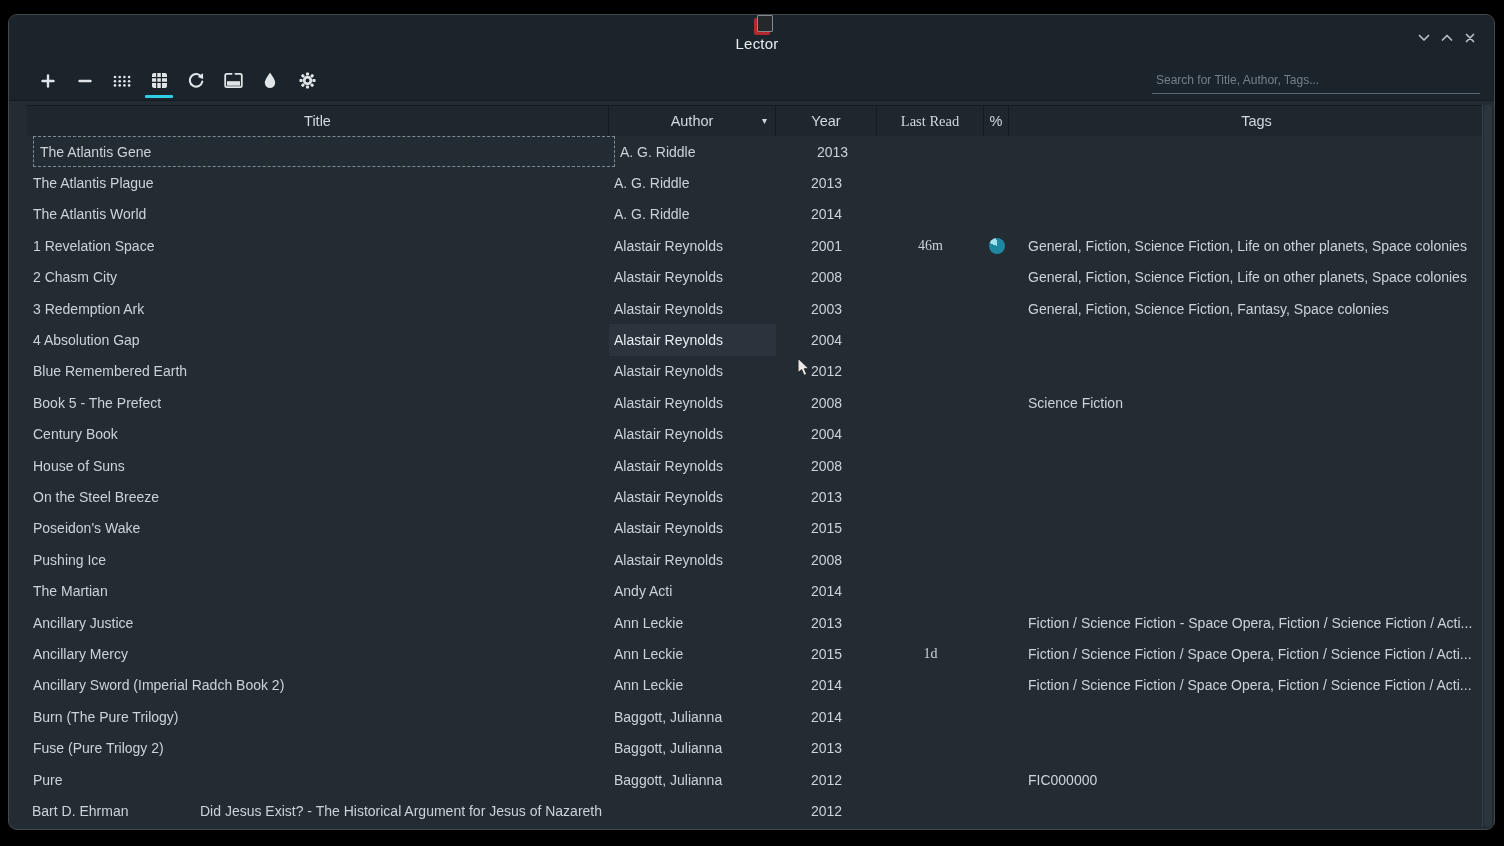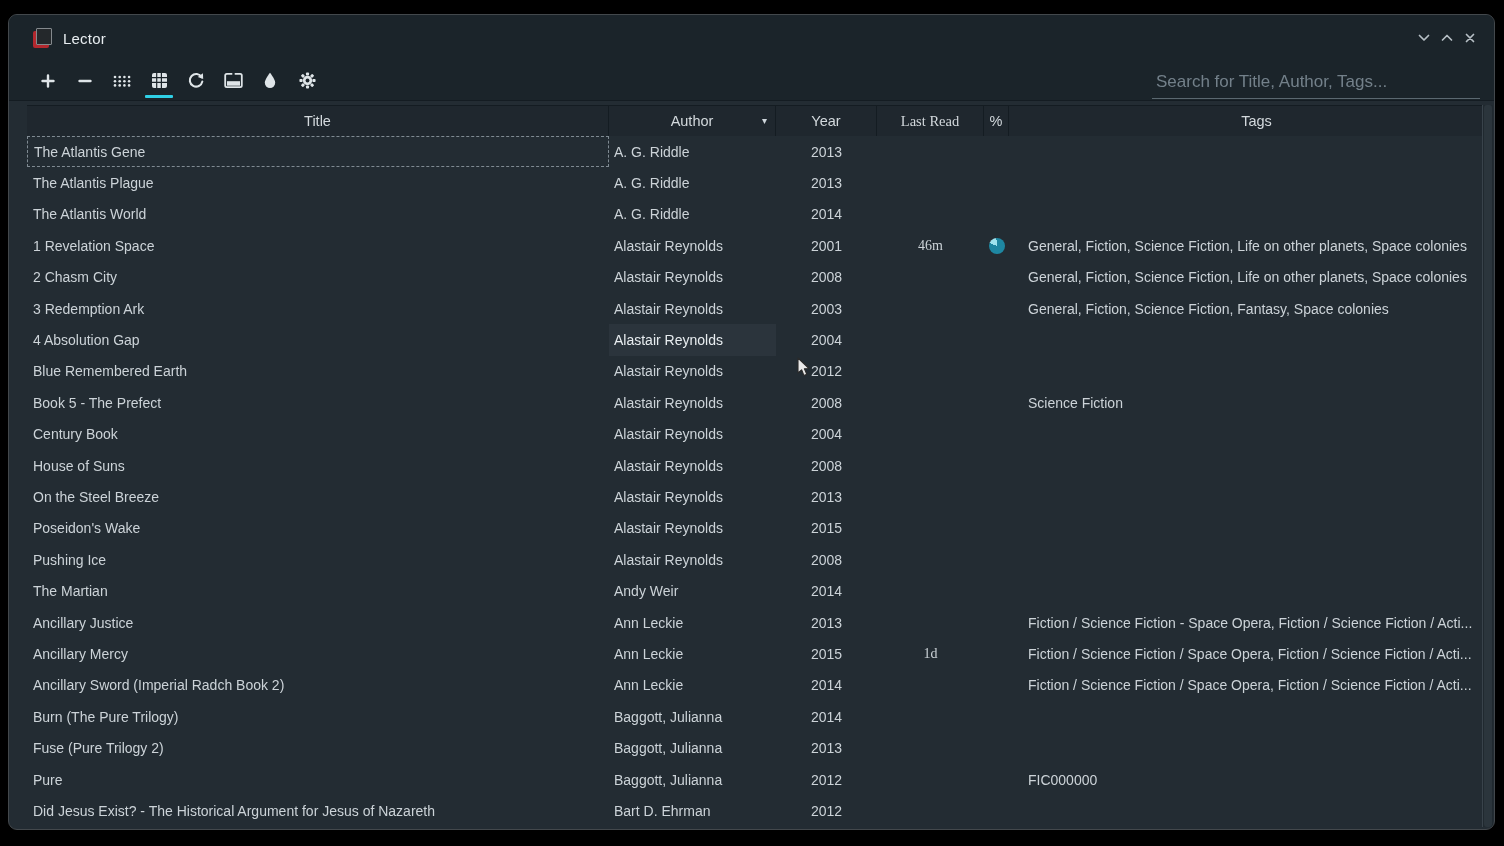--- a/index.html
+++ b/index.html
@@ -25,38 +25,38 @@
 
   .window{
     position:absolute;left:8px;top:14px;width:1487px;height:816px;
     background:var(--content);
     border:1px solid #43484c;
     border-radius:9px;
     overflow:hidden;
     box-shadow:0 6px 26px rgba(0,0,0,.85);
   }
   
-  .titlebar{height:46px;background:var(--chrome);display:flex;align-items:center;position:relative;}
+  .titlebar{height:46px;background:var(--chrome);display:flex;align-items:center;position:relative;flex-direction:column;}
   .logo{width:19px;height:20px;margin-left:24px;position:relative;flex:0 0 auto;}
   .logo .back{position:absolute;left:0;bottom:0;width:16px;height:17px;border-radius:2px;background:var(--logo-red);}
   .logo .front{position:absolute;right:0;top:0;width:16px;height:17px;background:#24282b;border:1.5px solid #84898d;border-radius:1px;}
   .win-title{margin-left:11px;font-size:15px;color:var(--text-bright);letter-spacing:.2px;}
   .win-controls{position:absolute;right:16px;top:0;height:46px;display:flex;align-items:center;gap:7px;}
   .win-btn{width:16px;height:16px;border:none;background:transparent;display:flex;align-items:center;justify-content:center;cursor:default;padding:0;}
   .win-btn svg{display:block;}
 
   
   .toolbar{height:40px;background:var(--chrome);display:flex;align-items:center;padding-left:24px;position:relative;border-bottom:1px solid var(--sep);}
   .tool-btn{width:30px;height:30px;margin-right:7px;border:none;background:transparent;display:flex;align-items:center;justify-content:center;position:relative;padding:0;cursor:default;}
   .tool-btn svg{display:block;}
   .tool-btn.active::after{content:"";position:absolute;left:1px;right:1px;bottom:-2px;height:3px;background:var(--accent);border-radius:1px;}
   .search-wrap{position:absolute;right:14px;top:9px;width:328px;}
   .search-wrap input{
     width:100%;background:transparent;border:none;border-bottom:1px solid #5b6870;
-    color:var(--text);font-size:17px;padding:2px 4px 6px 4px;outline:none;
+    color:var(--text);font-size:12px;padding:2px 4px 6px 4px;outline:none;
     font-family:"Liberation Sans","DejaVu Sans",sans-serif;
   }
   .search-wrap input::placeholder{color:var(--muted);}
 
   
   .table{position:absolute;left:18px;top:90px;width:1463px;bottom:0;}
   .thead{display:flex;height:31px;background:var(--header);border-top:1px solid var(--sep);}
   .hcell{display:flex;align-items:center;justify-content:center;font-size:14.5px;color:#d3d9dd;position:relative;border-right:1px solid var(--sep);overflow:hidden;white-space:nowrap;}
   .hcell:last-child{border-right:none;}
   .sort-glyph{position:absolute;right:8px;top:50%;transform:translateY(-54%);font-size:10px;color:#cfd6db;}
@@ -68,21 +68,21 @@
   .col-tags{flex:1;margin-left:14px;}
 
   .tbody{position:relative;}
   .trow{display:flex;height:31.4px;}
   .cell{display:flex;align-items:center;font-size:14px;color:var(--text);overflow:hidden;white-space:nowrap;}
   .cell.col-title{padding-left:6px;}
   .cell.col-author{padding-left:5px;}
   .cell.col-year,.cell.col-lastread{justify-content:center;}
   .cell.col-pct{justify-content:center;}
   .cell.col-tags{padding-left:5px;}
-  .cell.focused{border:1px dashed var(--dash);}
+  .cell.focused{border:1px dashed var(--dash);margin-left:6px;}
   .cell.highlight{background:var(--highlight);color:var(--text-bright);}
   .pie{width:16px;height:16px;border-radius:50%;
     background:conic-gradient(from 293deg, var(--pie-light) 0 62deg, var(--pie-dark) 0 360deg);}
 
   
   .vscroll{position:absolute;right:1px;top:90px;bottom:2px;width:11px;background:#20292f;border-left:1px solid #39434b;}
   .vscroll .thumb{position:absolute;left:1px;right:1px;top:0;bottom:0;background:#2b353c;border-radius:3px;}
 
   
   .cursor{position:absolute;left:797px;top:357px;pointer-events:none;}
@@ -313,21 +313,21 @@
         <div class="trow">
           <div class="cell col-title">Pushing Ice</div>
           <div class="cell col-author">Alastair Reynolds</div>
           <div class="cell col-year">2008</div>
           <div class="cell col-lastread"></div>
           <div class="cell col-pct"></div>
           <div class="cell col-tags"></div>
         </div>
         <div class="trow">
           <div class="cell col-title">The Martian</div>
-          <div class="cell col-author">Andy Weir</div>
+          <div class="cell col-author">Andy Acti</div>
           <div class="cell col-year">2014</div>
           <div class="cell col-lastread"></div>
           <div class="cell col-pct"></div>
           <div class="cell col-tags"></div>
         </div>
         <div class="trow">
           <div class="cell col-title">Ancillary Justice</div>
           <div class="cell col-author">Ann Leckie</div>
           <div class="cell col-year">2013</div>
           <div class="cell col-lastread"></div>
@@ -368,22 +368,22 @@
         </div>
         <div class="trow">
           <div class="cell col-title">Pure</div>
           <div class="cell col-author">Baggott, Julianna</div>
           <div class="cell col-year">2012</div>
           <div class="cell col-lastread"></div>
           <div class="cell col-pct"></div>
           <div class="cell col-tags">FIC000000</div>
         </div>
         <div class="trow">
+          <div class="cell col-author">Bart D. Ehrman</div>
           <div class="cell col-title">Did Jesus Exist? - The Historical Argument for Jesus of Nazareth</div>
-          <div class="cell col-author">Bart D. Ehrman</div>
           <div class="cell col-year">2012</div>
           <div class="cell col-lastread"></div>
           <div class="cell col-pct"></div>
           <div class="cell col-tags"></div>
         </div>
       </div>
   </div>
 
   <div class="vscroll">
     <div class="thumb"></div>

